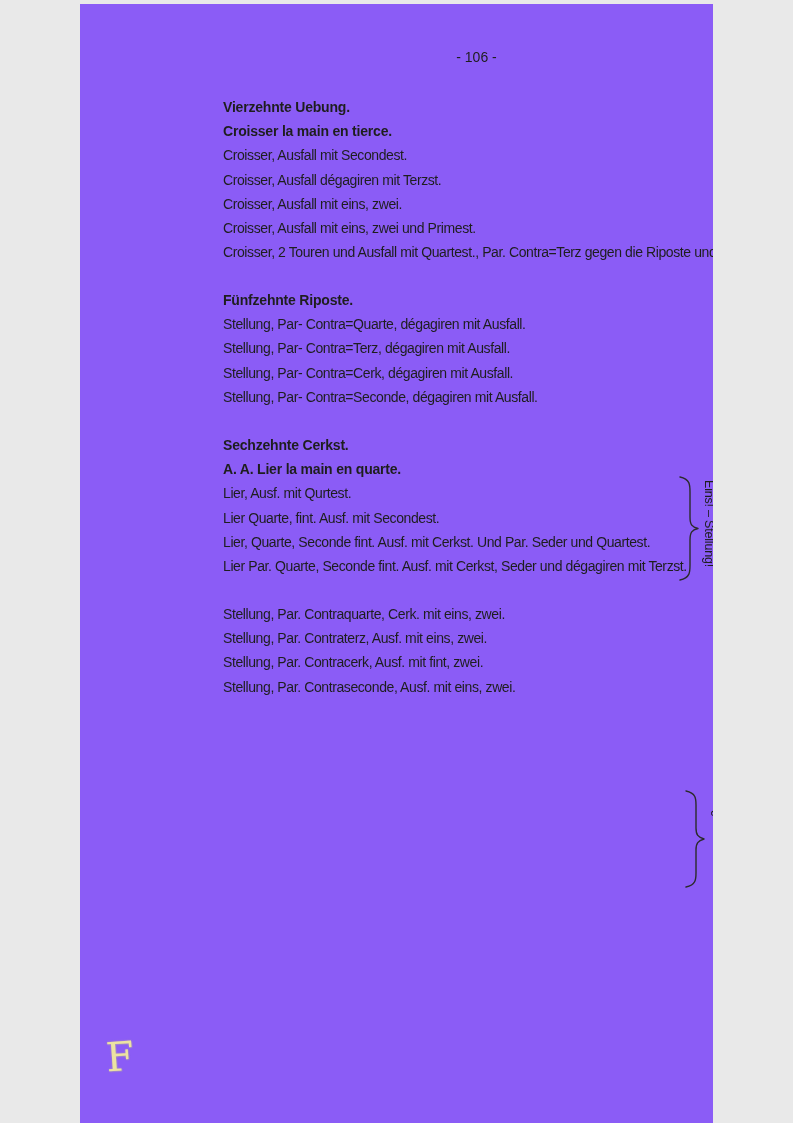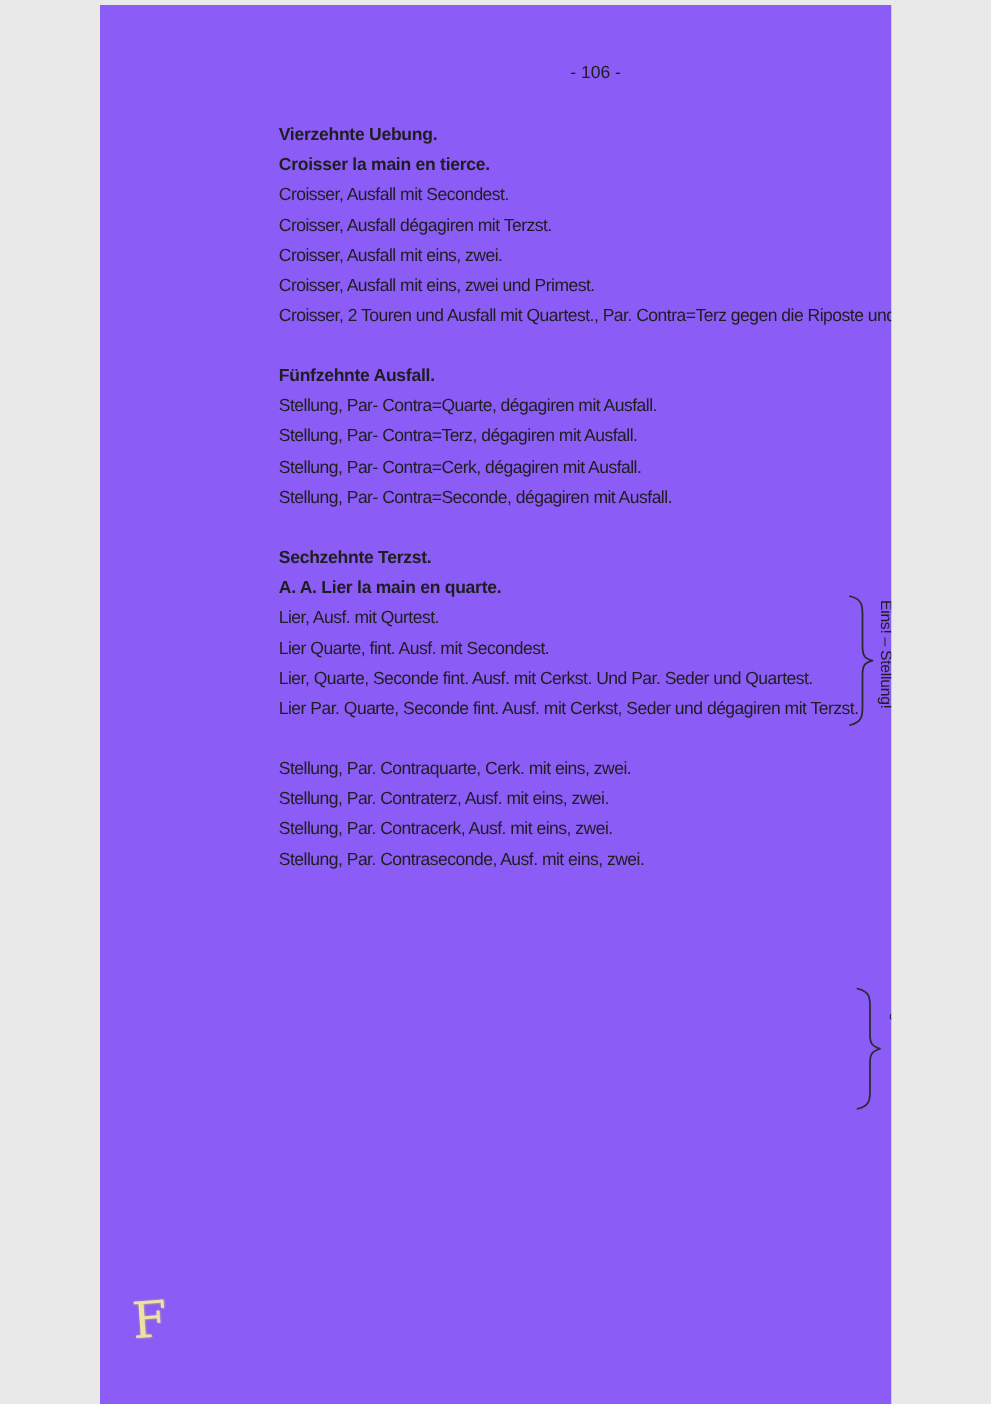--- a/index.html
+++ b/index.html
@@ -61,40 +61,40 @@
     <div class="row heading">Vierzehnte Uebung.</div>
     <div class="row heading">Croisser la main en tierce.</div>
     <div class="row">Croisser, Ausfall mit Secondest.</div>
     <div class="row">Croisser, Ausfall dégagiren mit Terzst.</div>
     <div class="row">Croisser, Ausfall mit eins, zwei.</div>
     <div class="row">Croisser, Ausfall mit eins, zwei und Primest.</div>
     <div class="row">Croisser, 2 Touren und Ausfall mit Quartest., Par. Contra=Terz gegen die Riposte und Secondest.</div>
   </div>
 
   <div class="section" style="top:284px">
-    <div class="row heading">Fünfzehnte Ausfall.</div>
+    <div class="row heading">Fünfzehnte Riposte.</div>
     <div class="row">Stellung, Par- Contra=Quarte, dégagiren mit Ausfall.</div>
     <div class="row">Stellung, Par- Contra=Terz, dégagiren mit Ausfall.</div>
     <div class="row">Stellung, Par- Contra=Cerk, dégagiren mit Ausfall.</div>
     <div class="row">Stellung, Par- Contra=Seconde, dégagiren mit Ausfall.</div>
   </div>
 
   <div class="section" style="top:429px">
-    <div class="row heading">Sechzehnte Terzst.</div>
+    <div class="row heading">Sechzehnte Cerkst.</div>
     <div class="row heading">A. A. Lier la main en quarte.</div>
     <div class="row">Lier, Ausf. mit Qurtest.</div>
     <div class="row">Lier Quarte, fint. Ausf. mit Secondest.</div>
     <div class="row">Lier, Quarte, Seconde fint. Ausf. mit Cerkst. Und Par. Seder und Quartest.</div>
     <div class="row">Lier Par. Quarte, Seconde fint. Ausf. mit Cerkst, Seder und dégagiren mit Terzst.</div>
   </div>
 
   <div class="section" style="top:598px">
     <div class="row">Stellung, Par. Contraquarte, Cerk. mit eins, zwei.</div>
     <div class="row">Stellung, Par. Contraterz, Ausf. mit eins, zwei.</div>
-    <div class="row">Stellung, Par. Contracerk, Ausf. mit eins, zwei.</div>
+    <div class="row">Stellung, Par. Contracerk, Ausf. mit fint, zwei.</div>
     <div class="row">Stellung, Par. Contraseconde, Ausf. mit eins, zwei.</div>
   </div>
 
 
   <svg class="brace" style="left:656px; top:131px;" width="24" height="134" viewBox="0 0 24 134">
     <path d="M3 2 C13 4,13 11,13 19 L13 55 C13 63,15 65,21 67 C15 69,13 71,13 79 L13 115 C13 123,13 130,3 132"></path>
   </svg>
   <div class="vlabel" style="left:685px; top:150px;">Eins! – Stellung!</div>
 
   <svg class="brace" style="left:597px; top:471px;" width="24" height="107" viewBox="0 0 24 107">

